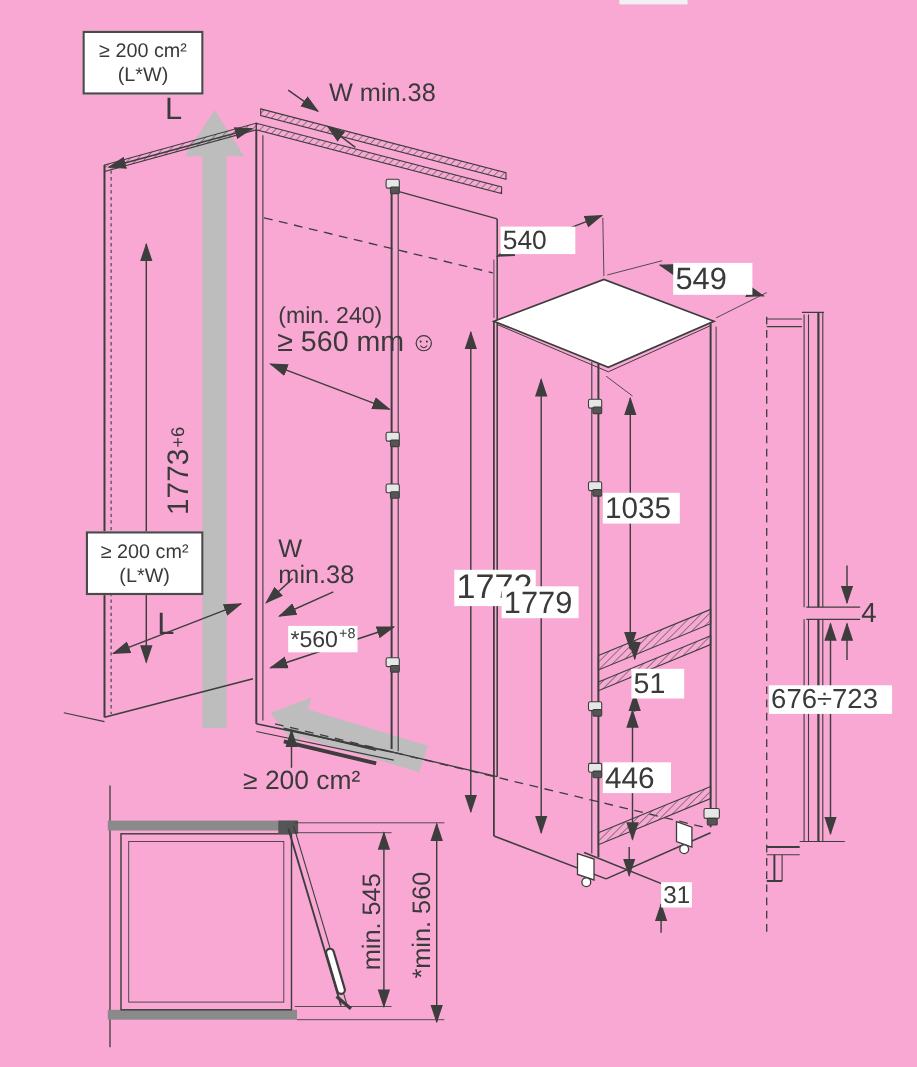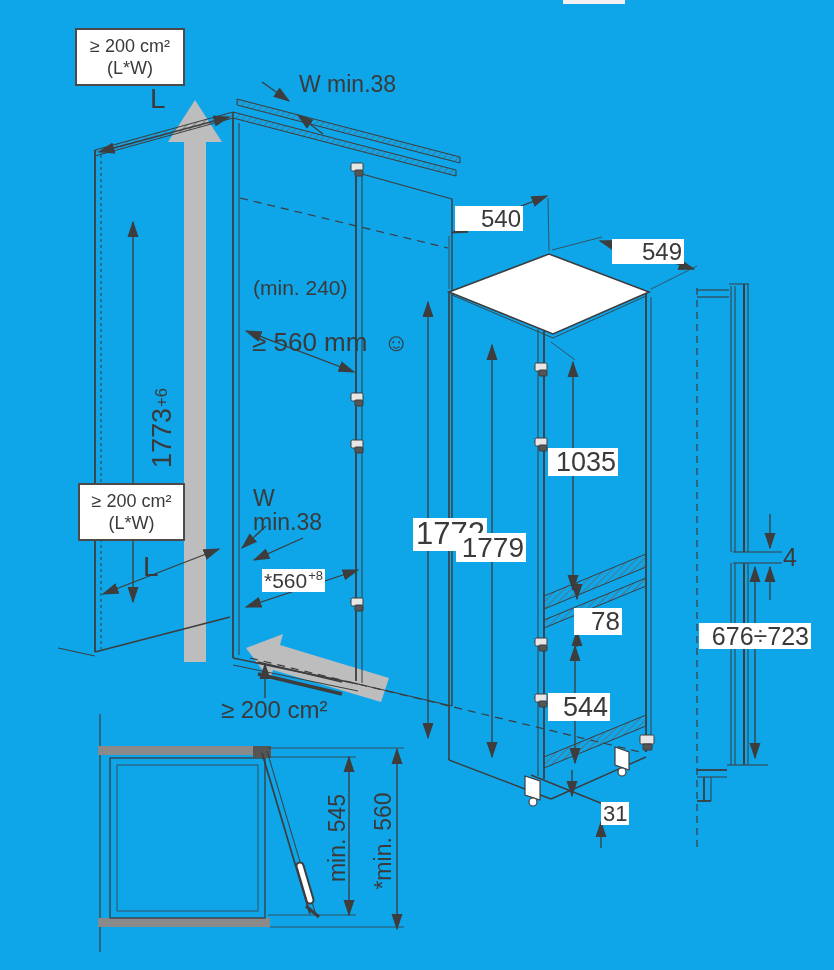--- a/index.html
+++ b/index.html
@@ -1,26 +1,26 @@
 <!DOCTYPE html>
 <html><head>
 <meta charset="utf-8">
 <style>
   html,body{margin:0;padding:0;background:#fff;}
-  #stage{position:relative;width:834px;height:970px;background:#0ea5e9;overflow:hidden;
+  #stage{position:relative;width:834px;height:970px;background:#f9a8d4;overflow:hidden;
          font-family:"Liberation Sans", sans-serif;color:#3a3a3a;}
   svg{position:absolute;left:0;top:0;}
   .lbl{position:absolute;font-size:23px;color:#3a3a3a;white-space:nowrap;line-height:1.05;}
-  .ctr{text-align:right;}
+  .ctr{text-align:left;}
   .patch{background:#fff;padding:0 2px;}
   .rot{display:flex;align-items:center;justify-content:center;transform:rotate(-90deg);transform-origin:center;}
   .sup{font-size:62%;vertical-align:super;margin-left:1px;}
   .ventbox{position:absolute;border:2px solid #4a4a4a;background:#fff;display:flex;flex-direction:column;
            align-items:center;justify-content:center;font-size:18px;line-height:1.25;color:#3a3a3a;}
-  .row{display:flex;align-items:center;gap:16px;margin-top:32px;}
+  .row{display:flex;align-items:flex-end;gap:5px;}
   .smiley{font-size:25px;line-height:1;}
   .topbar{position:absolute;left:563px;top:0;width:62px;height:4px;background:#f1f1f1;}
 </style>
 </head>
 <body>
 
 <div id="stage">
 
   <div class="topbar"></div>
 
@@ -198,21 +198,21 @@
     <span>≥ 200 cm²</span>
     <span>(L*W)</span>
   </div>
 
   <div class="lbl" style="left:150px;top:84px;font-size:28px;">L</div>
 
   <div class="lbl" style="left:299px;top:72px;">W min.38</div>
 
   <div class="lbl ctr patch" style="left:455px;top:206px;width:64px;font-size:24px;">540</div>
 
-  <div class="lbl ctr patch" style="left:612px;top:239px;width:68px;font-size:24px;">549</div>
+  <div class="lbl ctr patch" style="left:612px;top:239px;width:68px;font-size:28px;">549</div>
 
   <div class="lbl" style="left:253px;top:277px;font-size:21px;">(min. 240)</div>
 
   <div class="lbl row" style="left:252px;top:297px;font-size:26px;">
     <span>≥ 560 mm</span>
     <span class="smiley">☺</span>
   </div>
 
   <div class="lbl rot" style="left:97px;top:412px;width:130px;height:32px;font-size:27px;">
     <span>1773</span>
@@ -234,23 +234,23 @@
   <div class="lbl patch" style="left:262px;top:569px;font-size:21px;text-align:right;">
     <span>*560</span><span class="sup">+8</span>
   </div>
 
   <div class="lbl ctr patch" style="left:369px;top:518px;width:70px;font-size:31px;margin-left:44px;">1772</div>
 
   <div class="lbl ctr patch" style="left:456px;top:533px;width:66px;font-size:28px;">1779</div>
 
   <div class="lbl ctr patch" style="left:548px;top:448px;width:66px;font-size:27px;">1035</div>
 
-  <div class="lbl ctr patch" style="left:574px;top:608px;width:44px;font-size:26px;">78</div>
-
-  <div class="lbl ctr patch" style="left:548px;top:693px;width:58px;font-size:27px;">544</div>
+  <div class="lbl ctr patch" style="left:574px;top:608px;width:44px;font-size:26px;">51</div>
+
+  <div class="lbl ctr patch" style="left:548px;top:693px;width:58px;font-size:27px;">446</div>
 
   <div class="lbl" style="left:221px;top:697px;font-size:24px;">≥ 200 cm²</div>
 
   <div class="lbl patch" style="left:601px;top:802px;font-size:22px;">31</div>
 
   <div class="lbl" style="left:783px;top:544px;font-size:25px;">4</div>
 
   <div class="lbl ctr patch" style="left:699px;top:623px;width:108px;font-size:25px;">676÷723</div>
 
   <div class="lbl rot" style="left:272px;top:824px;width:130px;height:28px;">min. 545</div>

